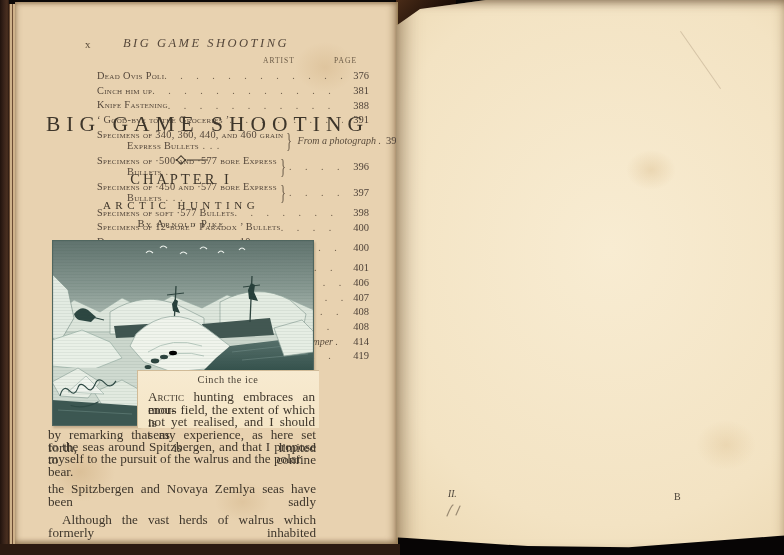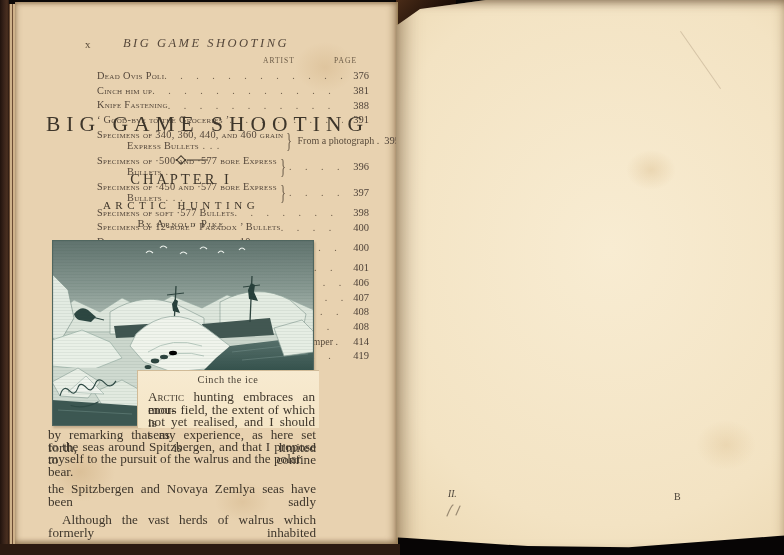--- a/index.html
+++ b/index.html
@@ -38,21 +38,21 @@
   .lp-cols .c-page{margin-left:auto;}
   .toc{position:absolute;left:82px;top:68px;width:272px;color:#53463a;}
   .row{display:flex;align-items:center;margin-bottom:3.4px;}
   .titles{display:flex;flex-direction:column;max-width:196px;}
   .t1,.t2{font-variant:small-caps;font-size:10.3px;line-height:11.3px;letter-spacing:.3px;white-space:nowrap;}
   .t2{padding-left:30px;}
   .t2::after{content:" .    .    .   ";letter-spacing:1px;color:#6e5f4c;}
   .brace{font-size:21px;font-weight:100;color:#6e5f4c;transform:scaleX(.6);margin:0 1px 0 1px;line-height:20px;}
   .leader{flex:1;overflow:hidden;white-space:nowrap;color:#6e5f4c;font-size:10px;height:11px;}
   .leader::before{content:".      .      .      .      .      .      .      .      .      .      .      .      .      .";word-spacing:9px;letter-spacing:1px;}
-  .artist{font-size:10px;color:#5a4c3c;white-space:nowrap;margin:0 5px 0 2px;}
+  .artist{font-style:italic;font-size:10px;color:#5a4c3c;white-space:nowrap;margin:0 5px 0 2px;}
   .pg{width:26px;text-align:right;font-size:10.5px;color:#50443a;font-family:Liberation Serif, serif;}
 
   
   .page-right{position:absolute;left:396px;top:0;width:388px;height:555px;
     background:radial-gradient(115% 90% at 55% 45%,#f8ecd2 0%,#f3e3c3 55%,#e9d4ac 85%,#d9be93 100%);
     clip-path:polygon(0 26px,24px 9px,90px 0,100% 0,100% 96.5%,60% 98.6%,34% 98.4%,0 96.8%);
     box-shadow:inset 14px 0 20px -8px rgba(90,60,30,.55),inset 0 8px 10px -6px rgba(70,45,25,.5),
                inset 0 -8px 10px -6px rgba(90,60,30,.4),inset -4px 0 8px rgba(150,120,80,.25);}
   .rp-center{position:absolute;left:46px;width:270px;text-align:center;color:#3d352a;}
   .rp-title{top:112px;font-size:21.5px;letter-spacing:6px;white-space:nowrap;}

